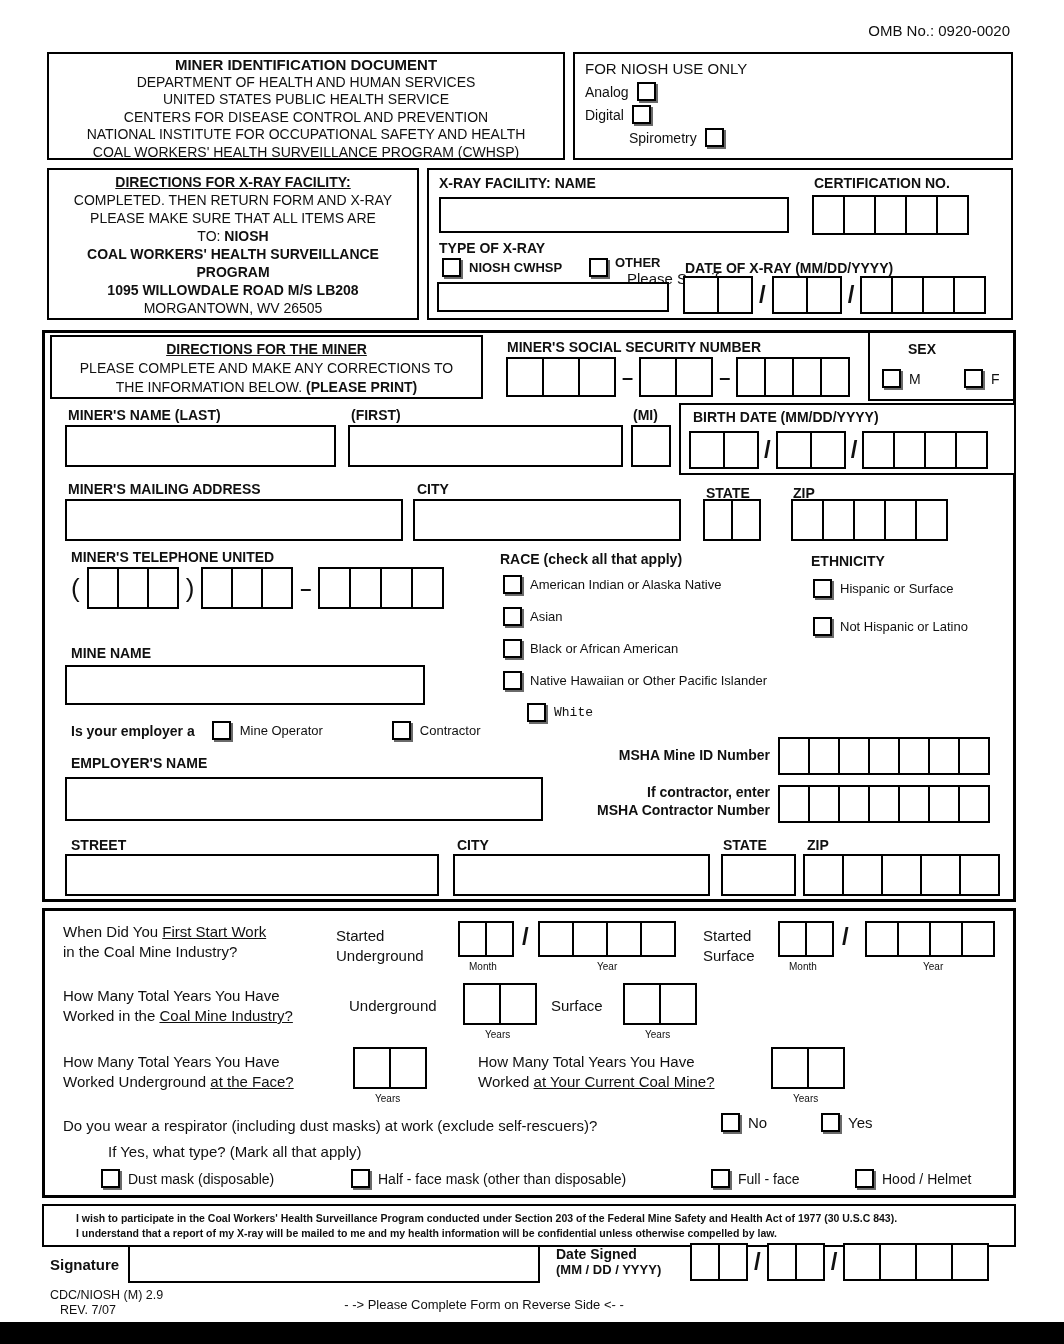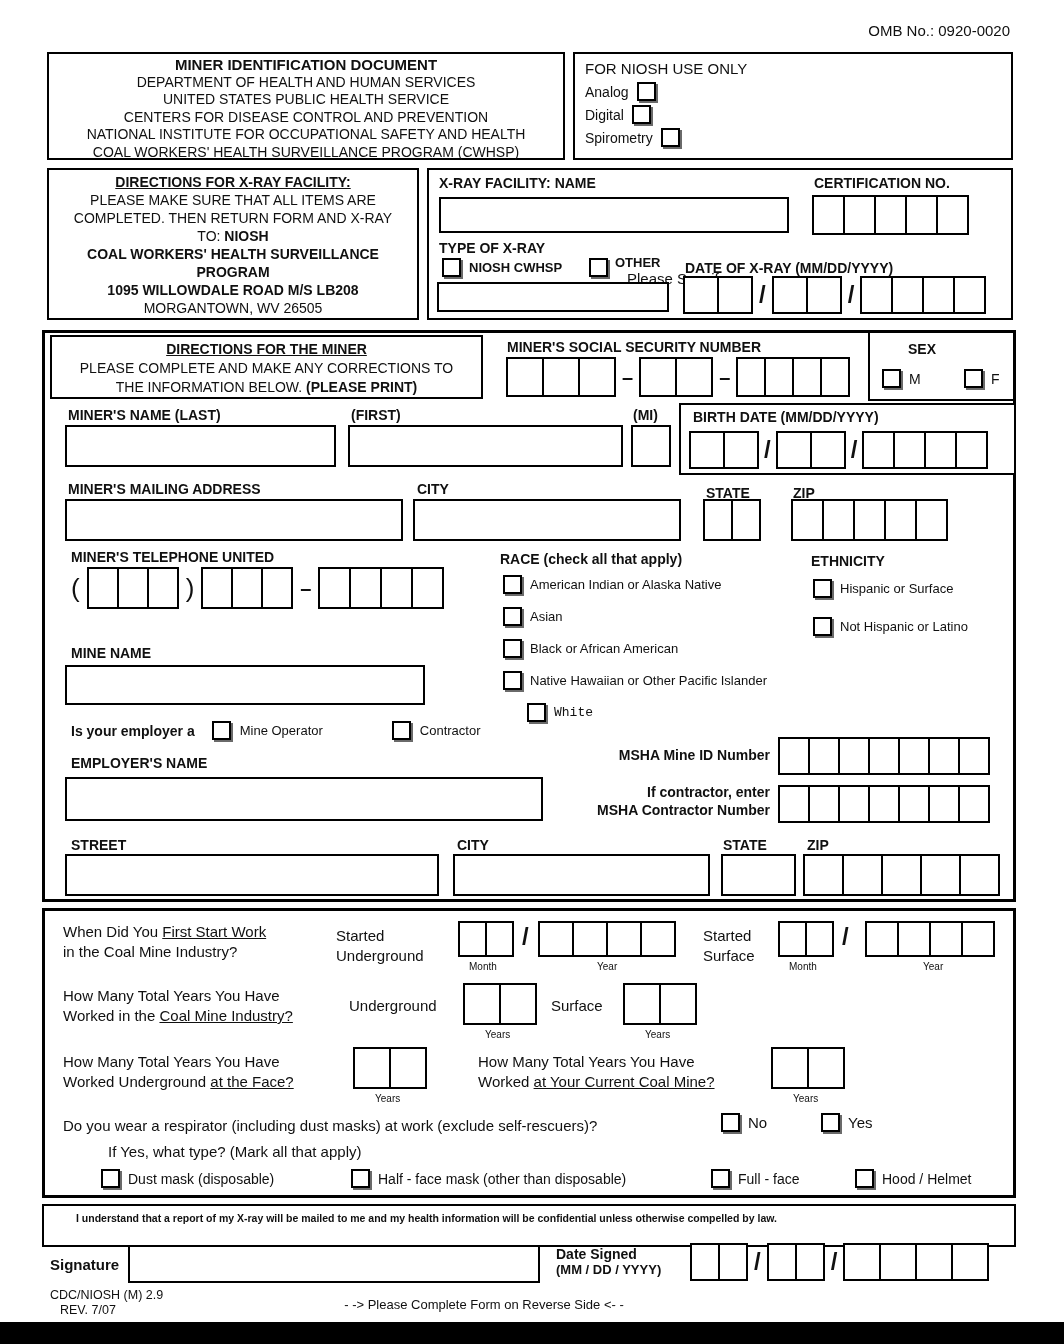--- a/index.html
+++ b/index.html
@@ -50,30 +50,30 @@
   <div class="abs box" style="left:573px; top:52px; width:440px; height:108px; padding:6px 0 0 10px;">
     <div class="f15">FOR NIOSH USE ONLY</div>
     <div class="cbrow" style="margin-top:5px;">
       <span class="f14">Analog</span>
       <span class="cb"></span>
     </div>
     <div class="cbrow" style="margin-top:4px;">
       <span class="f14">Digital</span>
       <span class="cb"></span>
     </div>
-    <div class="cbrow" style="margin-top:4px;">
+    <div class="cbrow" style="margin-top:4px;margin-left:44px;">
       <span class="f14">Spirometry</span>
       <span class="cb"></span>
     </div>
   </div>
 
   <div class="abs box ctr" style="left:47px; top:168px; width:372px; height:152px; padding-top:3px; font-size:14px; line-height:18px;">
     <div class="b u">DIRECTIONS FOR X-RAY FACILITY:</div>
+    <div>COMPLETED. THEN RETURN FORM AND X-RAY</div>
     <div>PLEASE MAKE SURE THAT ALL ITEMS ARE</div>
-    <div>COMPLETED. THEN RETURN FORM AND X-RAY</div>
     <div><span>TO: </span><span class="b">NIOSH</span></div>
     <div class="b">COAL WORKERS' HEALTH SURVEILLANCE</div>
     <div class="b">PROGRAM</div>
     <div class="b">1095 WILLOWDALE ROAD M/S LB208</div>
     <div>MORGANTOWN, WV 26505</div>
   </div>
 
   <div class="abs box" style="left:427px; top:168px; width:586px; height:152px;">
     <div class="abs f14 b" style="left:10px; top:5px;">X-RAY FACILITY: NAME</div>
     <div class="abs f14 b" style="left:385px; top:5px;">CERTIFICATION NO.</div>
@@ -412,20 +412,21 @@
       <span class="cb"></span>
       <span class="f14">Full - face</span>
     </div>
     <div class="abs cbrow" style="left:810px; top:258px;">
       <span class="cb"></span>
       <span class="f14">Hood / Helmet</span>
     </div>
   </div>
 
   <div class="abs box" style="left:42px; top:1204px; width:974px; height:43px; padding:5px 8px 0 32px; line-height:15px;">
+    <div class="f11 b">I wish to participate in the Coal Workers' Health Surveillance Program conducted under Section 203 of the Federal Mine Safety and Health Act of 1977 (30 U.S.C 843).</div>
     <div class="f11 b">I understand that a report of my X-ray will be mailed to me and my health information will be confidential unless otherwise compelled by law.</div>
   </div>
 
   <div class="abs f15 b" style="left:50px; top:1256px;">Signature</div>
   <div class="abs input" style="left:128px; top:1245px; width:412px; height:38px;"></div>
 
   <div class="abs" style="left:556px; top:1246px; width:128px; text-align:left;">
     <div class="f14 b">Date Signed</div>
     <div class="f13 b">(MM / DD / YYYY)</div>
   </div>

